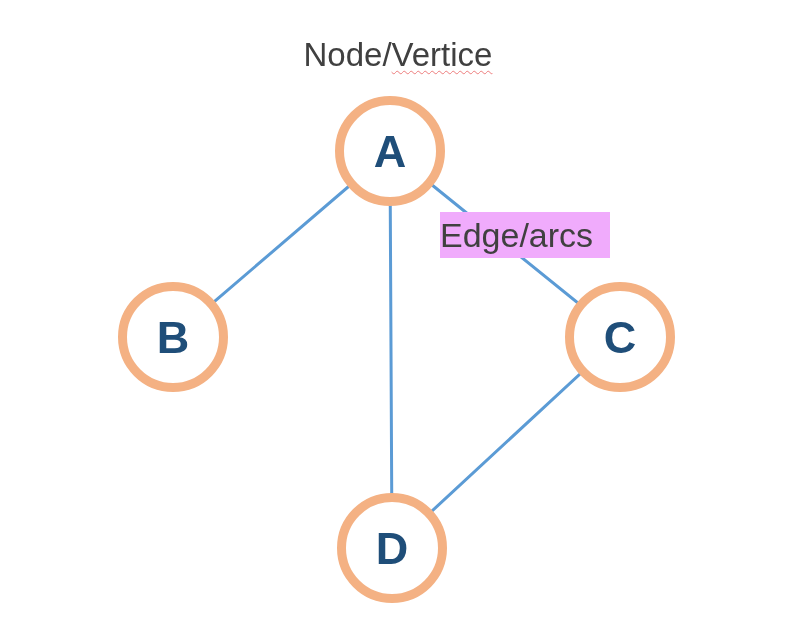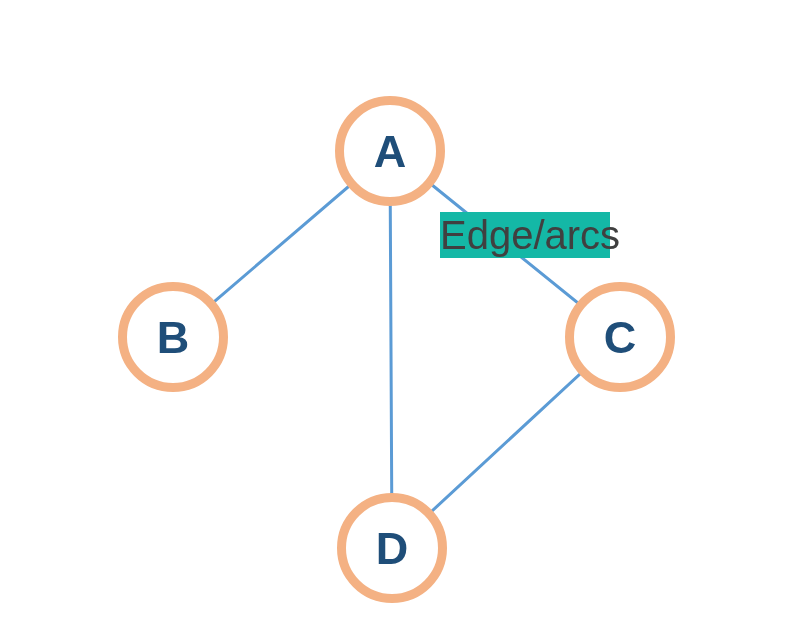--- a/index.html
+++ b/index.html
@@ -71,42 +71,44 @@
     text-decoration-thickness: 1px;
     text-underline-offset: 4px;
   }
   .edge-label {
     position: absolute;
     left: 440px;
     top: 212px;
     width: 170px;
     height: 46px;
     line-height: 46px;
-    text-align: center;
-    font-size: 40px;
+    font-size: 34px;
     color: #404040;
-    background: #14b8a6;
+    background: #f0abfc;
     white-space: nowrap;
     z-index: 1;
   }
 </style>
 </head>
 <body>
 
 <div class="canvas">
 
   <svg class="edges-layer" viewBox="0 0 812 624" xmlns="http://www.w3.org/2000/svg">
     <line class="edge-line" x1="390" y1="151" x2="173" y2="337"></line>
     <line class="edge-line" x1="390" y1="151" x2="620" y2="337"></line>
     <line class="edge-line" x1="390" y1="151" x2="392" y2="548"></line>
     <line class="edge-line" x1="620" y1="337" x2="392" y2="548"></line>
   </svg>
 
   <div class="edge-label">Edge/arcs</div>
 
+  <div class="diagram-title">
+    <span>Node/</span><span class="wavy-underline">Vertice</span>
+  </div>
 
   <div class="node node-a">
     <span class="node-letter">A</span>
   </div>
 
   <div class="node node-b">
     <span class="node-letter">B</span>
   </div>
 
   <div class="node node-c">

